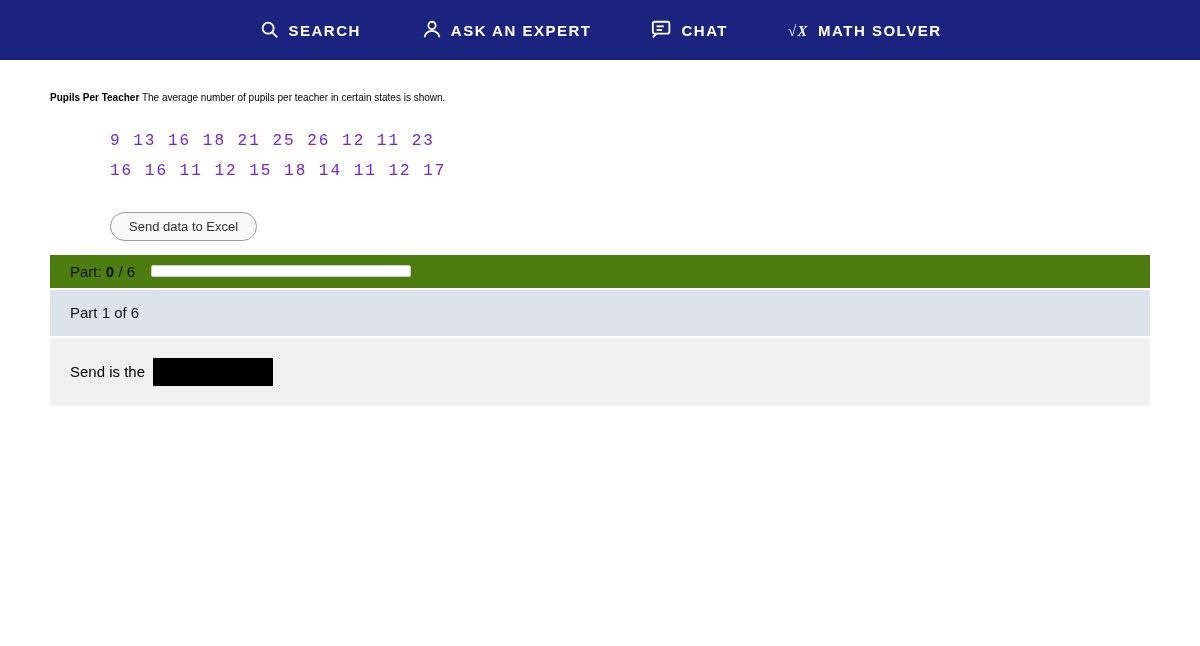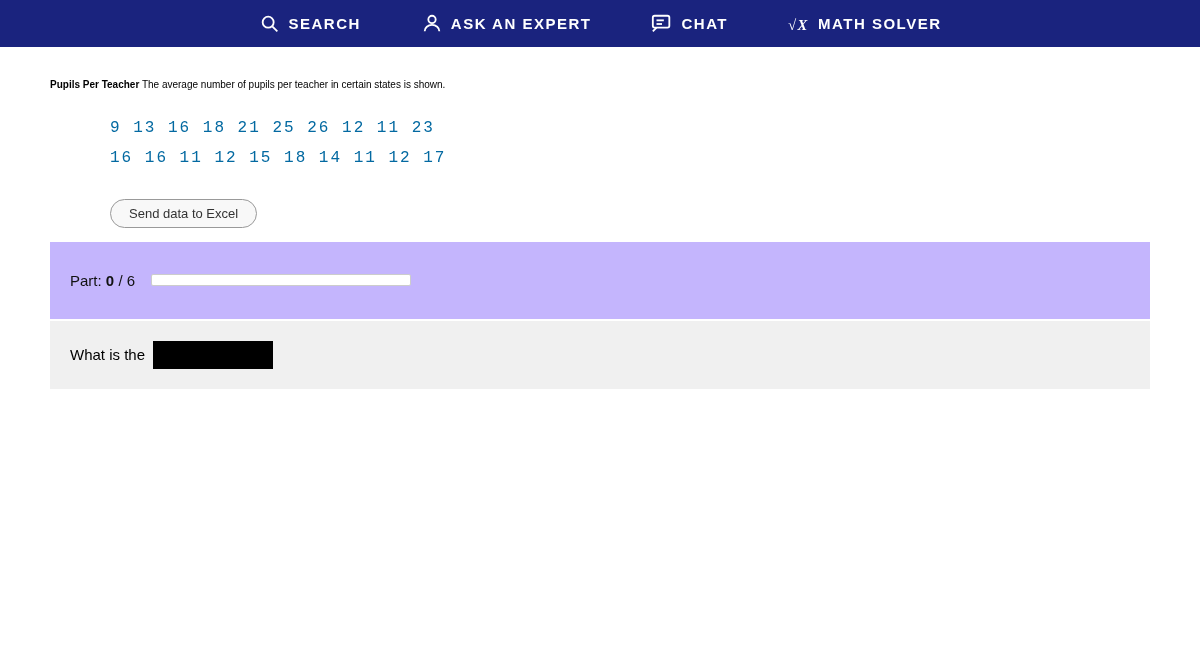--- a/index.html
+++ b/index.html
@@ -15,21 +15,21 @@
       min-height: 646px;
     }
 
     
     .top-nav {
       background-color: #1a237e;
       display: flex;
       align-items: center;
       justify-content: center;
       gap: 60px;
-      height: 47px;
+      height: 60px;
       width: 100%;
     }
 
     .nav-item {
       display: flex;
       align-items: center;
       gap: 8px;
       color: #ffffff;
       font-size: 15px;
       font-weight: bold;
@@ -53,21 +53,21 @@
     .problem-title strong {
       font-weight: bold;
     }
 
     .data-grid {
       font-family: 'Courier New', monospace;
       font-size: 16px;
       line-height: 1.9;
       margin-left: 60px;
       margin-bottom: 25px;
-      color: #0369a1;
+      color: #6d28d9;
       letter-spacing: 2px;
     }
 
     .data-row {
       display: block;
     }
 
     .send-data-btn {
       border: 1px solid #999;
       background: #f8f8f8;
@@ -76,22 +76,22 @@
       font-size: 13px;
       color: #333;
       cursor: pointer;
       margin-left: 60px;
       margin-bottom: 14px;
       display: inline-block;
     }
 
     
     .part-section {
-      background-color: #c4b5fd;
-      padding: 30px 20px;
+      background-color: #4d7c0f;
+      padding: 8px 20px;
       margin-bottom: 2px;
       display: flex;
       align-items: center;
       gap: 16px;
     }
 
     .part-label {
       font-size: 15px;
       color: #111;
     }
@@ -220,20 +220,23 @@
       <strong>0</strong>
       <span>/</span>
       <span>6</span>
     </span>
     <div class="progress-bar-container">
       <div class="progress-bar-fill"></div>
     </div>
   </div>
 
   
+  <div class="part1-section">
+    <span class="part1-label">Part 1 of 6</span>
+  </div>
 
   
   <div class="question-section">
-    <span class="question-text">What is the</span>
+    <span class="question-text">Send is the</span>
     <div class="answer-box"></div>
   </div>
 
 </div>
 
 </body></html>

